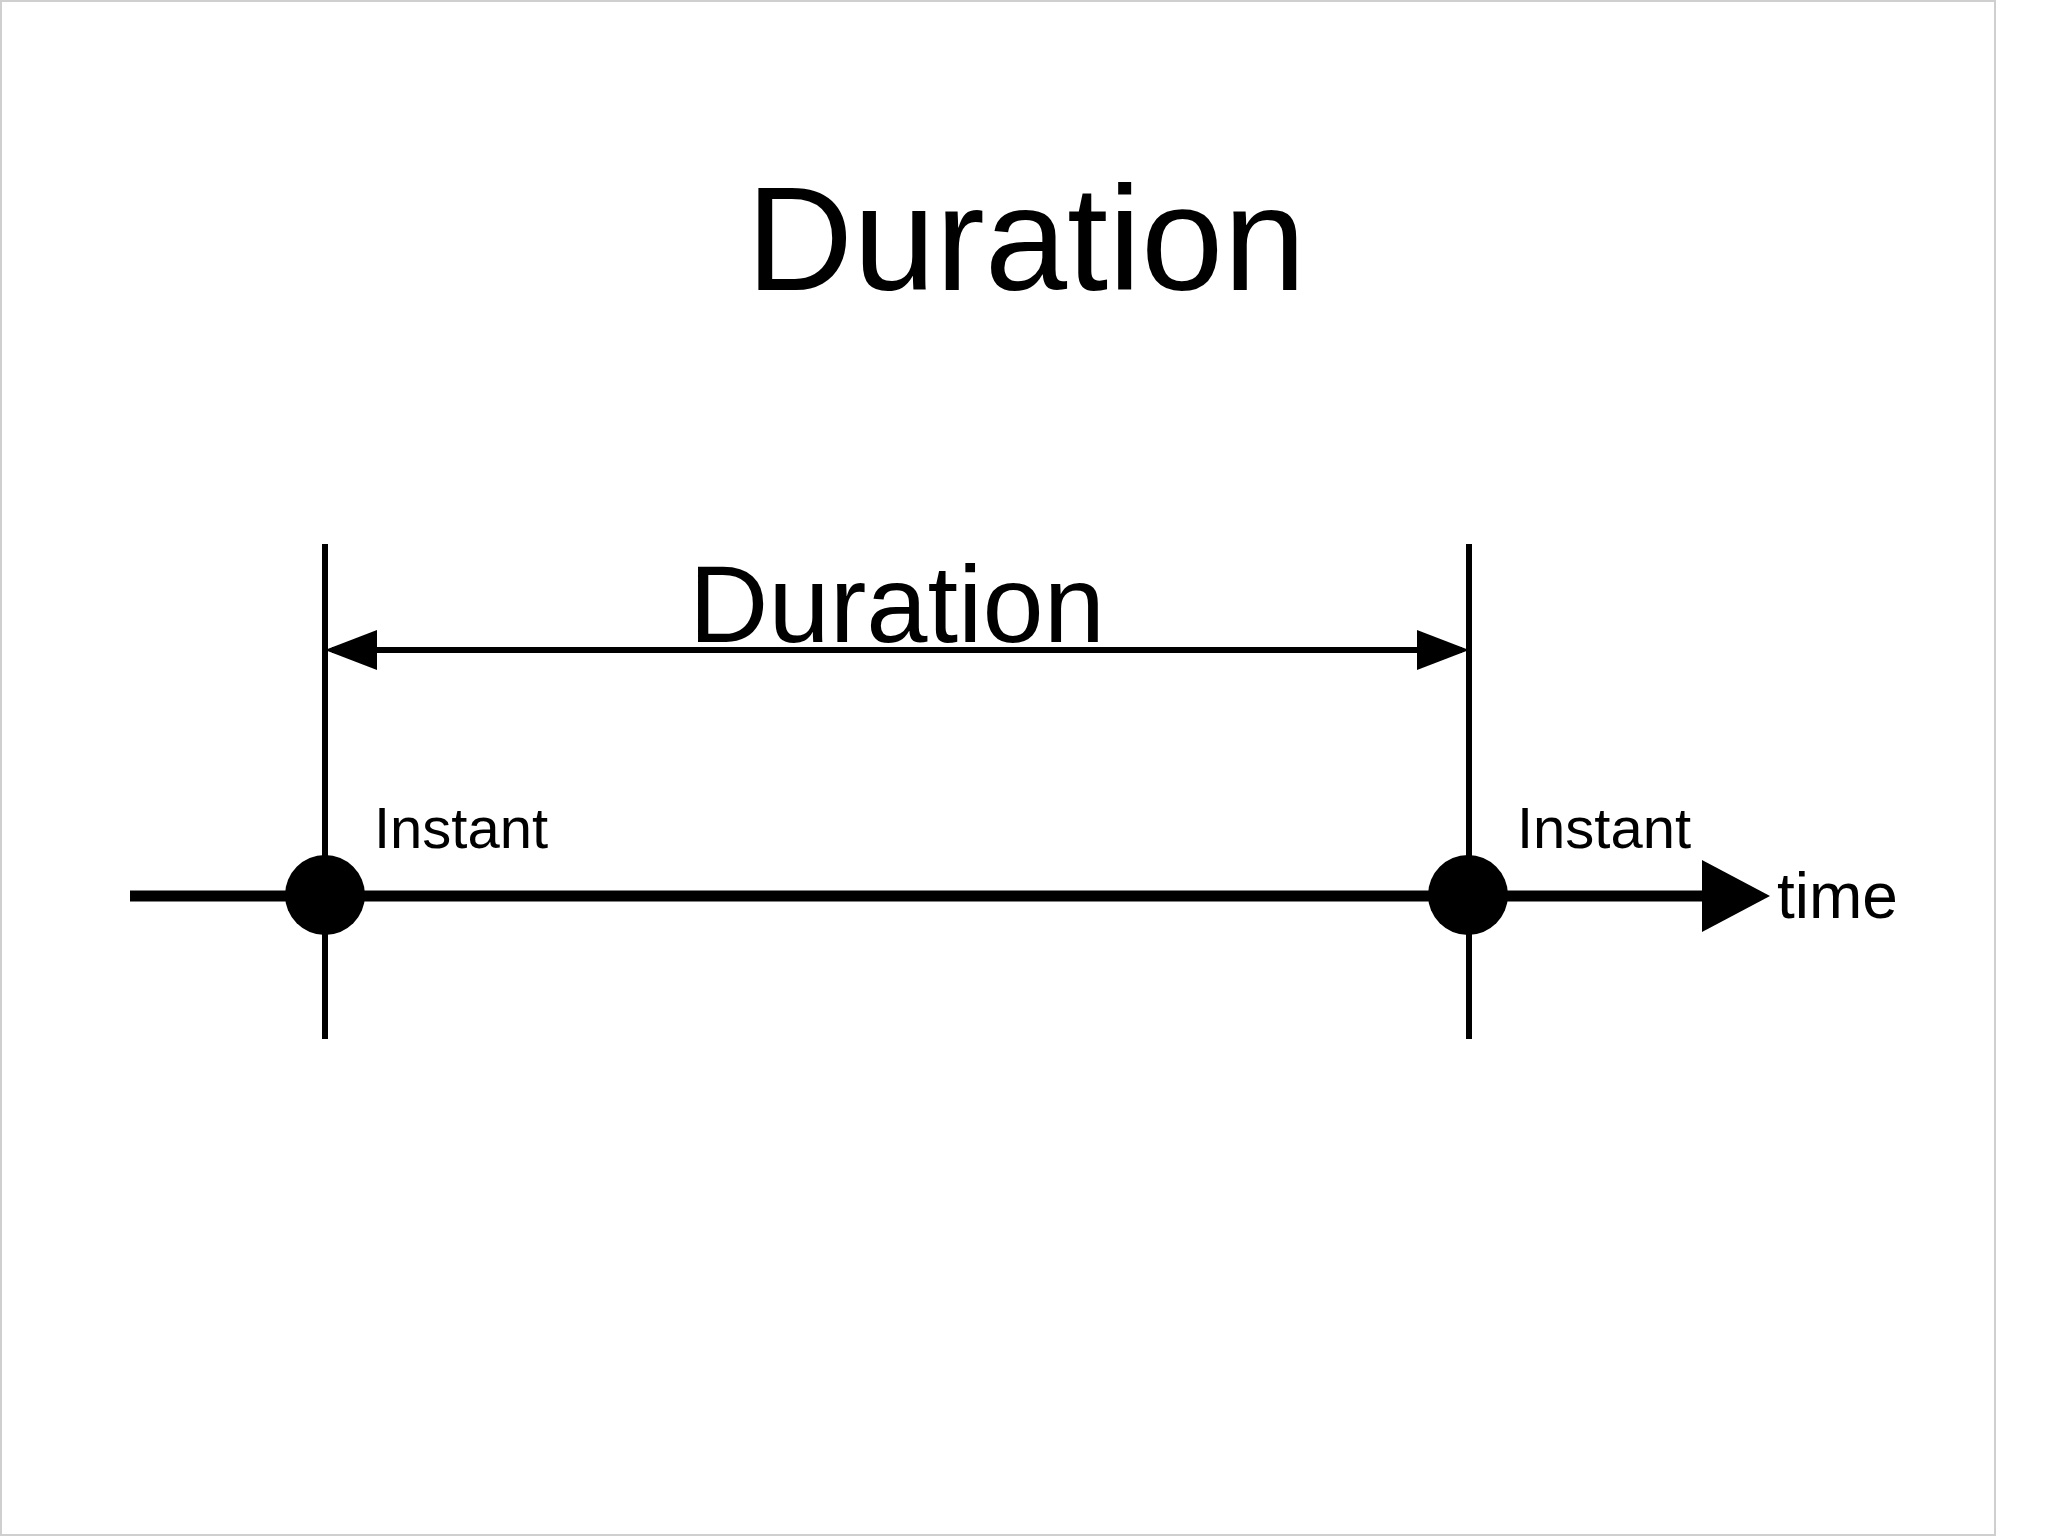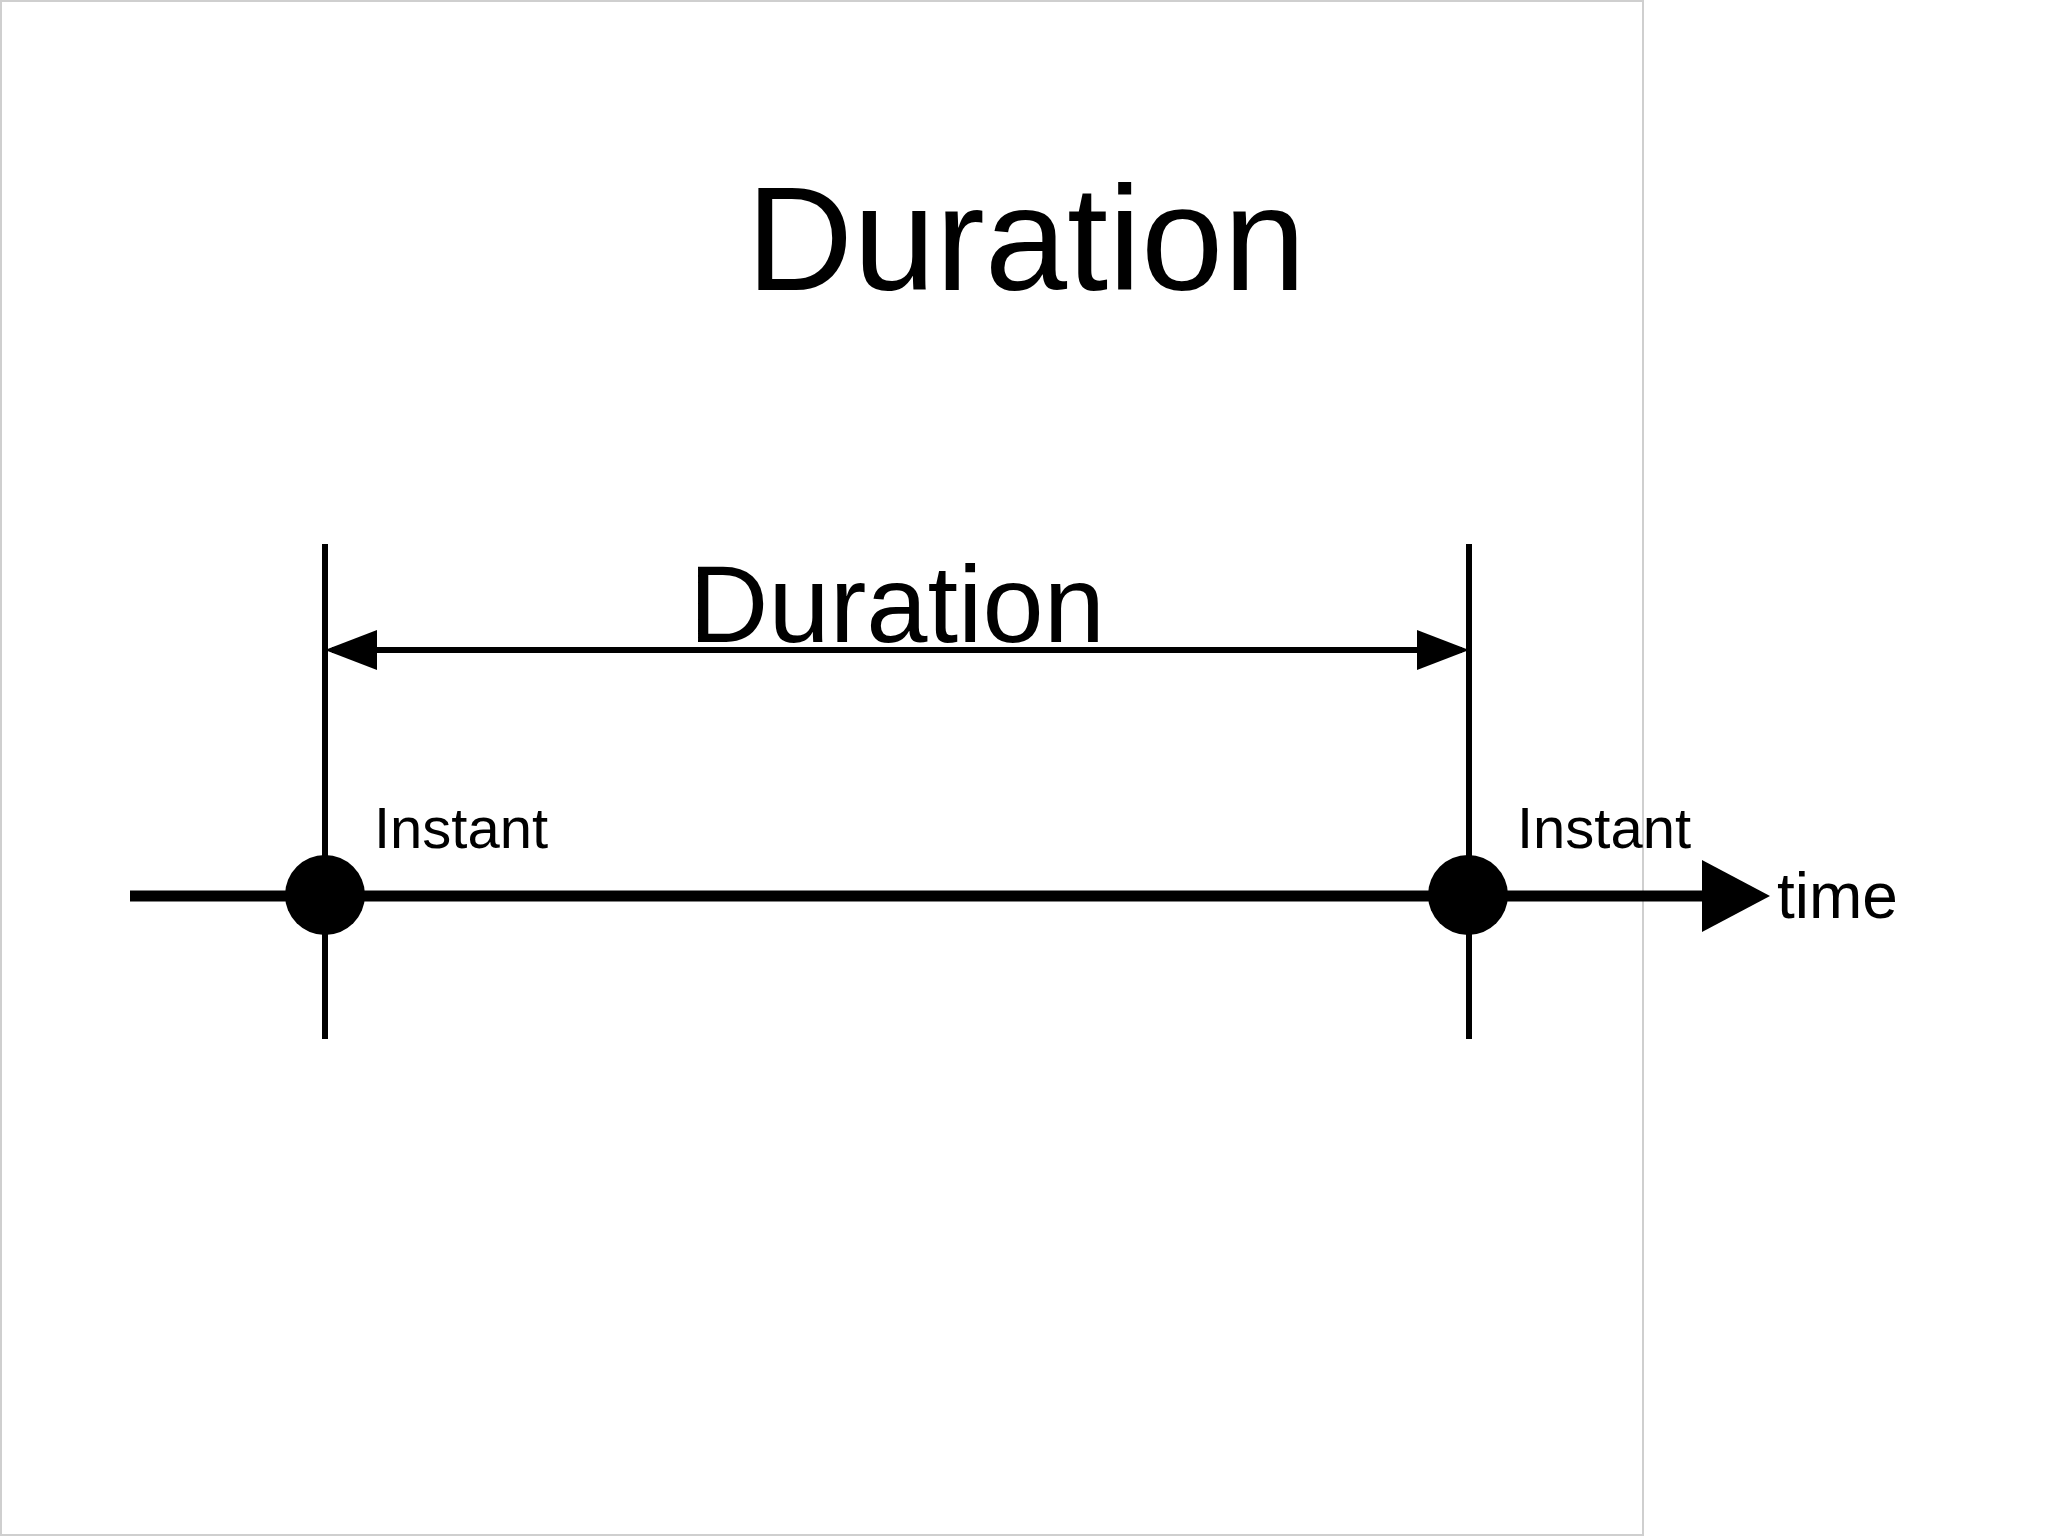--- a/index.html
+++ b/index.html
@@ -9,21 +9,21 @@
   }
   body {
     width: 2048px;
     height: 1536px;
     font-family: "Liberation Sans", sans-serif;
     color: #000000;
     overflow: hidden;
   }
   #slide {
     position: relative;
-    width: 1644px;
+    width: 1996px;
     height: 1536px;
     background: #ffffff;
     box-sizing: border-box;
     border: 2px solid #cfcfcf;
   }
   #diagram-svg {
     position: absolute;
     left: 0;
     top: 0;
     width: 2048px;

